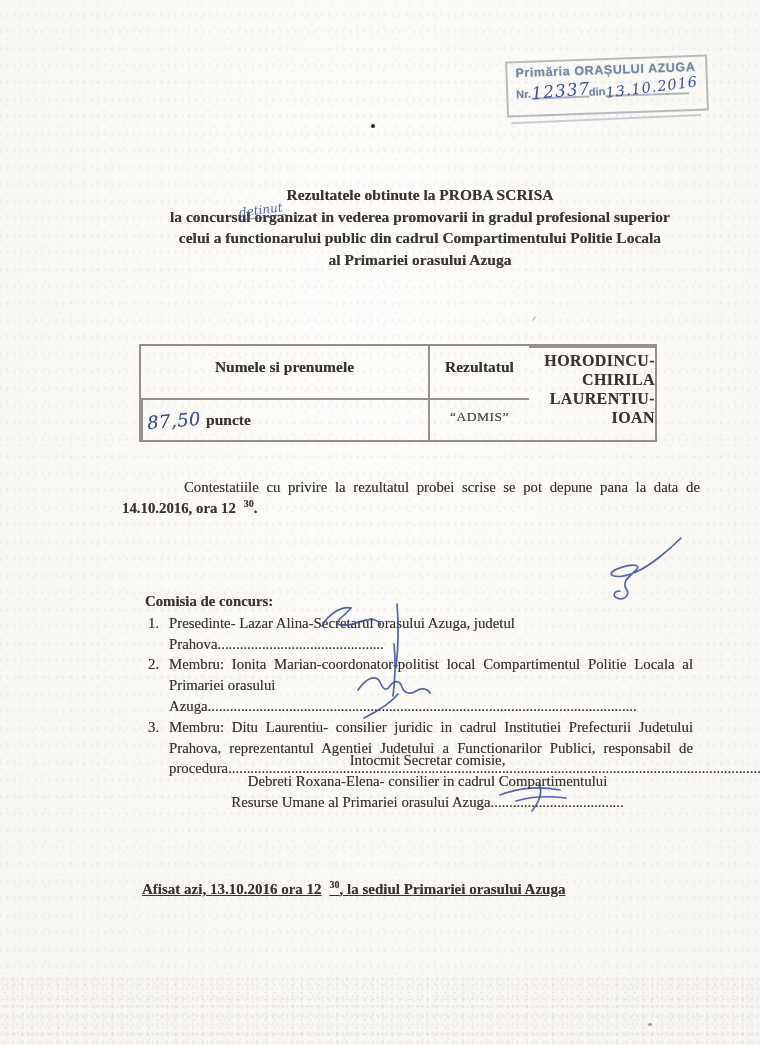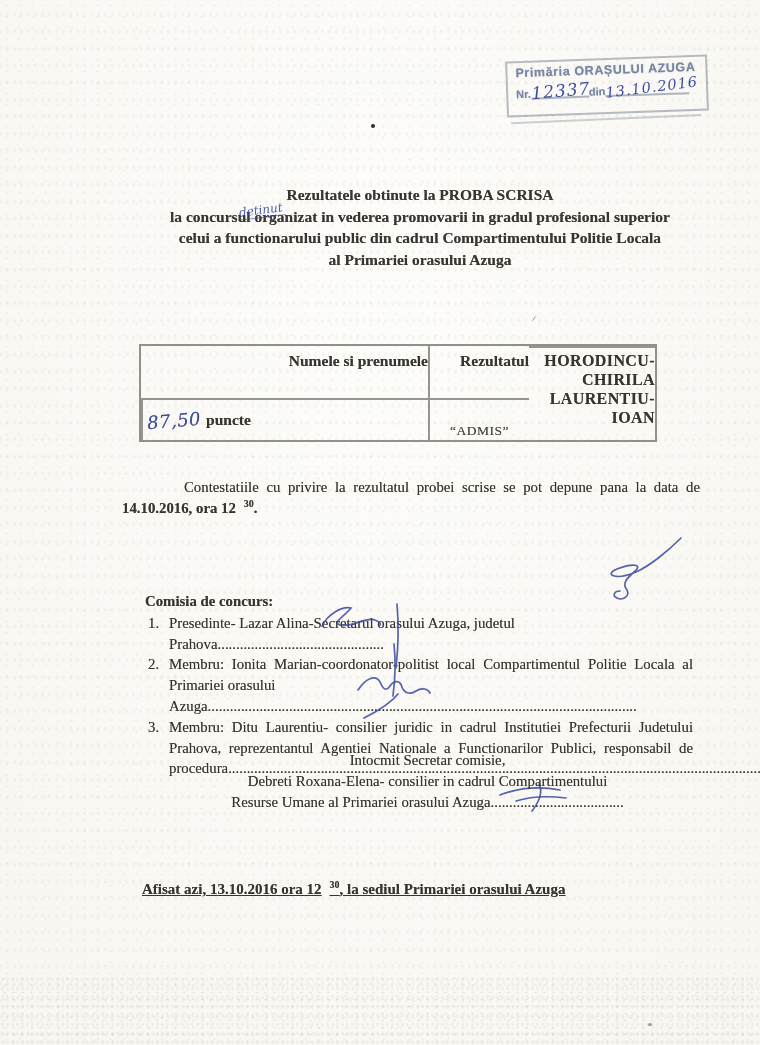--- a/index.html
+++ b/index.html
@@ -89,26 +89,26 @@
 
   
   .rtable{
     position:absolute;left:139px;top:344px;
     display:grid;grid-template-columns:287px 101px 126px;grid-template-rows:52px 42px;
     border:2px solid #93908a;
   }
   .cell{box-sizing:border-box;}
   .cb-l{border-left:2px solid #97948e;}
   .cb-t{border-top:2px solid #97948e;}
-  .hcell{font-weight:bold;font-size:15.5px;text-align:right;padding-top:5px;line-height:20px;}
+  .hcell{font-weight:bold;font-size:15.5px;text-align:center;padding-top:11px;line-height:20px;}
   .name-cell{font-weight:bold;font-size:16px;text-align:right;line-height:19px;padding-top:3px;letter-spacing:0.4px;}
   .score-cell{display:flex;align-items:center;padding-left:4px;}
   .hand-score{font-size:18px;transform:rotate(-5deg);letter-spacing:0.5px;}
   .punct{font-weight:bold;font-size:15.5px;margin-left:5px;}
-  .result-cell{font-size:13.5px;text-align:center;padding-top:23px;letter-spacing:0.5px;color:#4a463f;}
+  .result-cell{font-size:13.5px;text-align:center;padding-top:9px;letter-spacing:0.5px;color:#4a463f;}
 
   
   .contest{left:122px;top:477px;width:578px;font-size:14.8px;line-height:21px;}
   .jl{text-align:justify;text-align-last:justify;}
   .indent1{text-indent:62px;}
   .bold{font-weight:bold;}
   sup{font-size:10px;vertical-align:super;line-height:0;padding-left:8px;}
 
   .committee{left:145px;top:591px;width:548px;font-size:14.8px;line-height:20.8px;}
   .committee-heading{font-weight:bold;margin-bottom:1px;}
@@ -184,21 +184,21 @@
     <span class="c-num">2.</span>
     <div class="c-text">
       <div class="jl">Membru: Ionita Marian-coordonator-politist local Compartimentul Politie Locala al</div>
       <div>Primariei orasului Azuga....................................................................................................................</div>
     </div>
   </div>
   <div class="c-item">
     <span class="c-num">3.</span>
     <div class="c-text">
       <div class="jl">Membru: Ditu Laurentiu- consilier juridic in cadrul Institutiei Prefecturii Judetului</div>
-      <div class="jl">Prahova, reprezentantul Agentiei Nationale a Functionarilor Publici, responsabil de</div>
+      <div class="jl">Prahova, reprezentantul Agentiei Judetului a Functionarilor Publici, responsabil de</div>
       <div>procedura.....................................................................................................................................................</div>
     </div>
   </div>
 </div>
 
 <svg class="sig" style="left:584px;top:536px;" width="102" height="68" viewBox="0 0 102 68">
   <path d="M97 2 C85 14, 66 30, 52 36 C30 45, 20 38, 33 33 C48 27, 60 28, 50 36 C42 43, 38 48, 43 54 C46 60, 39 65, 33 62 C28 60, 30 55, 36 55"></path>
 </svg>
 <svg class="sig" style="left:318px;top:598px;" width="92" height="72" viewBox="0 0 92 72">
   <path d="M4 28 C10 16, 24 8, 33 10 C27 18, 14 24, 22 27 C34 30, 48 18, 57 22 C62 24, 64 26, 61 28"></path>

